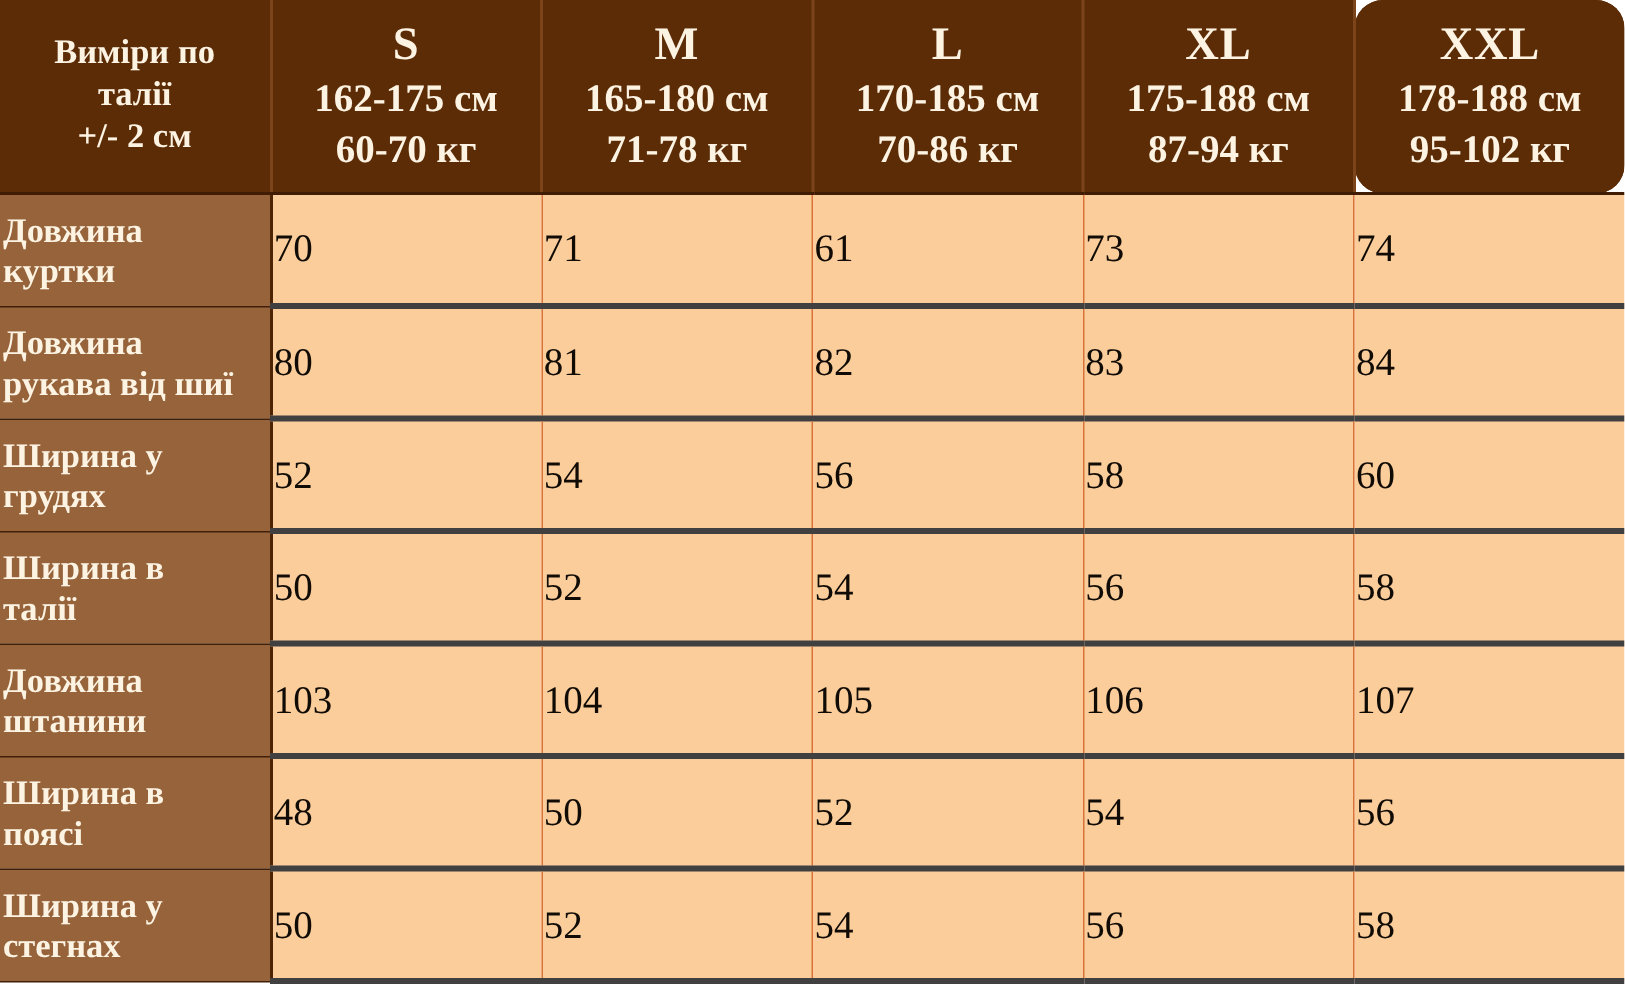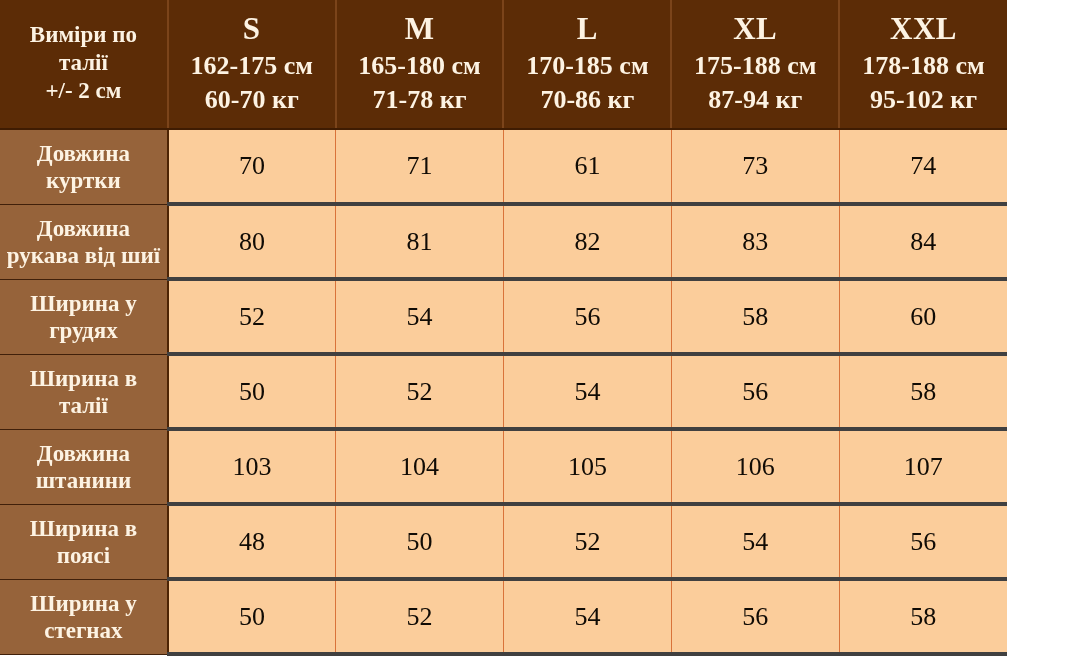--- a/index.html
+++ b/index.html
@@ -8,21 +8,21 @@
     background: #ffffff;
   }
   body {
     width: 1083px;
     height: 656px;
     overflow: hidden;
     font-family: "Liberation Serif", "DejaVu Serif", serif;
   }
 
   #size-table {
-    width: 1007px;
+    width: 1083px;
     border-collapse: collapse;
     table-layout: fixed;
   }
 
   
   #size-table thead tr {
     background: #5c2c06;
   }
   #size-table thead th {
     color: #fdf3e3;
@@ -32,20 +32,21 @@
     padding: 10px 4px 12px 4px;
     height: 112px;
     box-sizing: border-box;
     vertical-align: middle;
     text-align: center;
     font-weight: bold;
     line-height: 1.22;
   }
   #size-table thead th:last-child {
     border-right: none;
+    border-radius: 19px;
   }
   .th-measure {
     font-size: 23px;
   }
   .size-name {
     font-size: 31px;
     display: block;
     margin-bottom: 1px;
     letter-spacing: 0.5px;
   }
@@ -56,21 +57,21 @@
   }
 
   
   #size-table tbody tr {
     height: 75px;
   }
   #size-table tbody td {
     height: 75px;
     box-sizing: border-box;
     vertical-align: middle;
-    text-align: center;
+    text-align: left;
   }
 
   td.row-label {
     width: 195px;
     background: #96633a;
     color: #fdf3e3;
     font-size: 23px;
     font-weight: bold;
     line-height: 1.18;
     border-right: 2px solid #4d2404;

